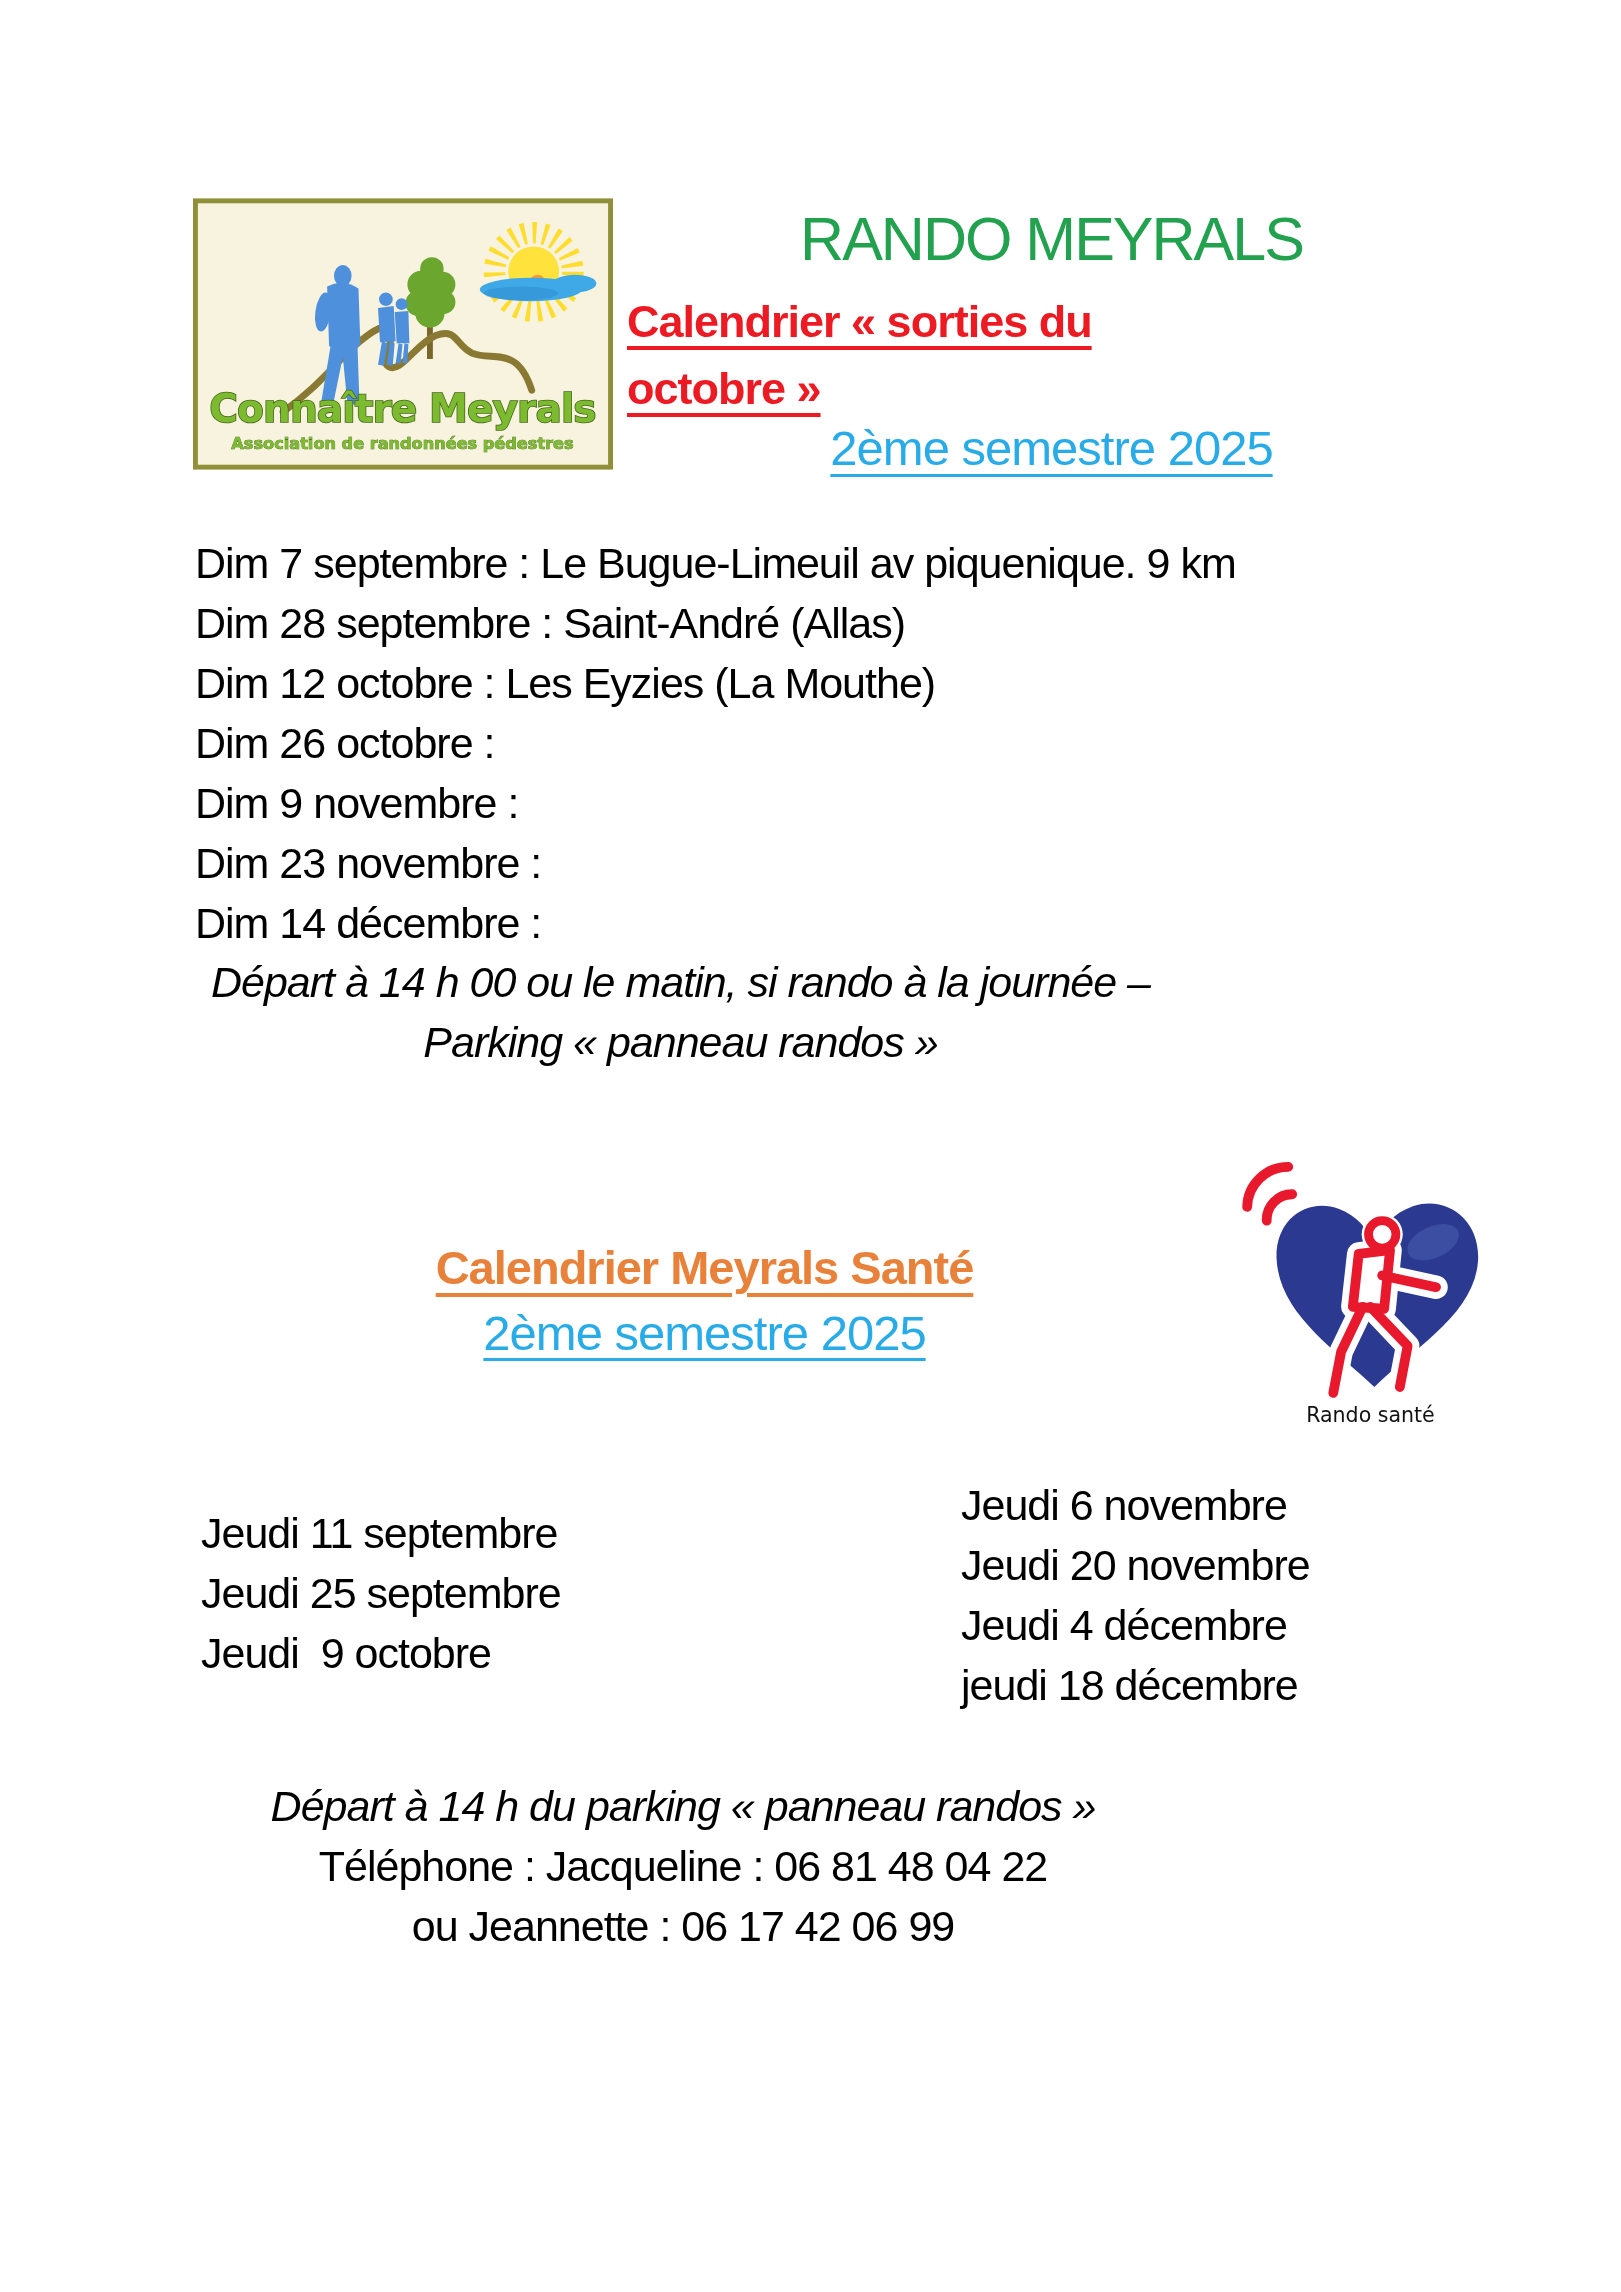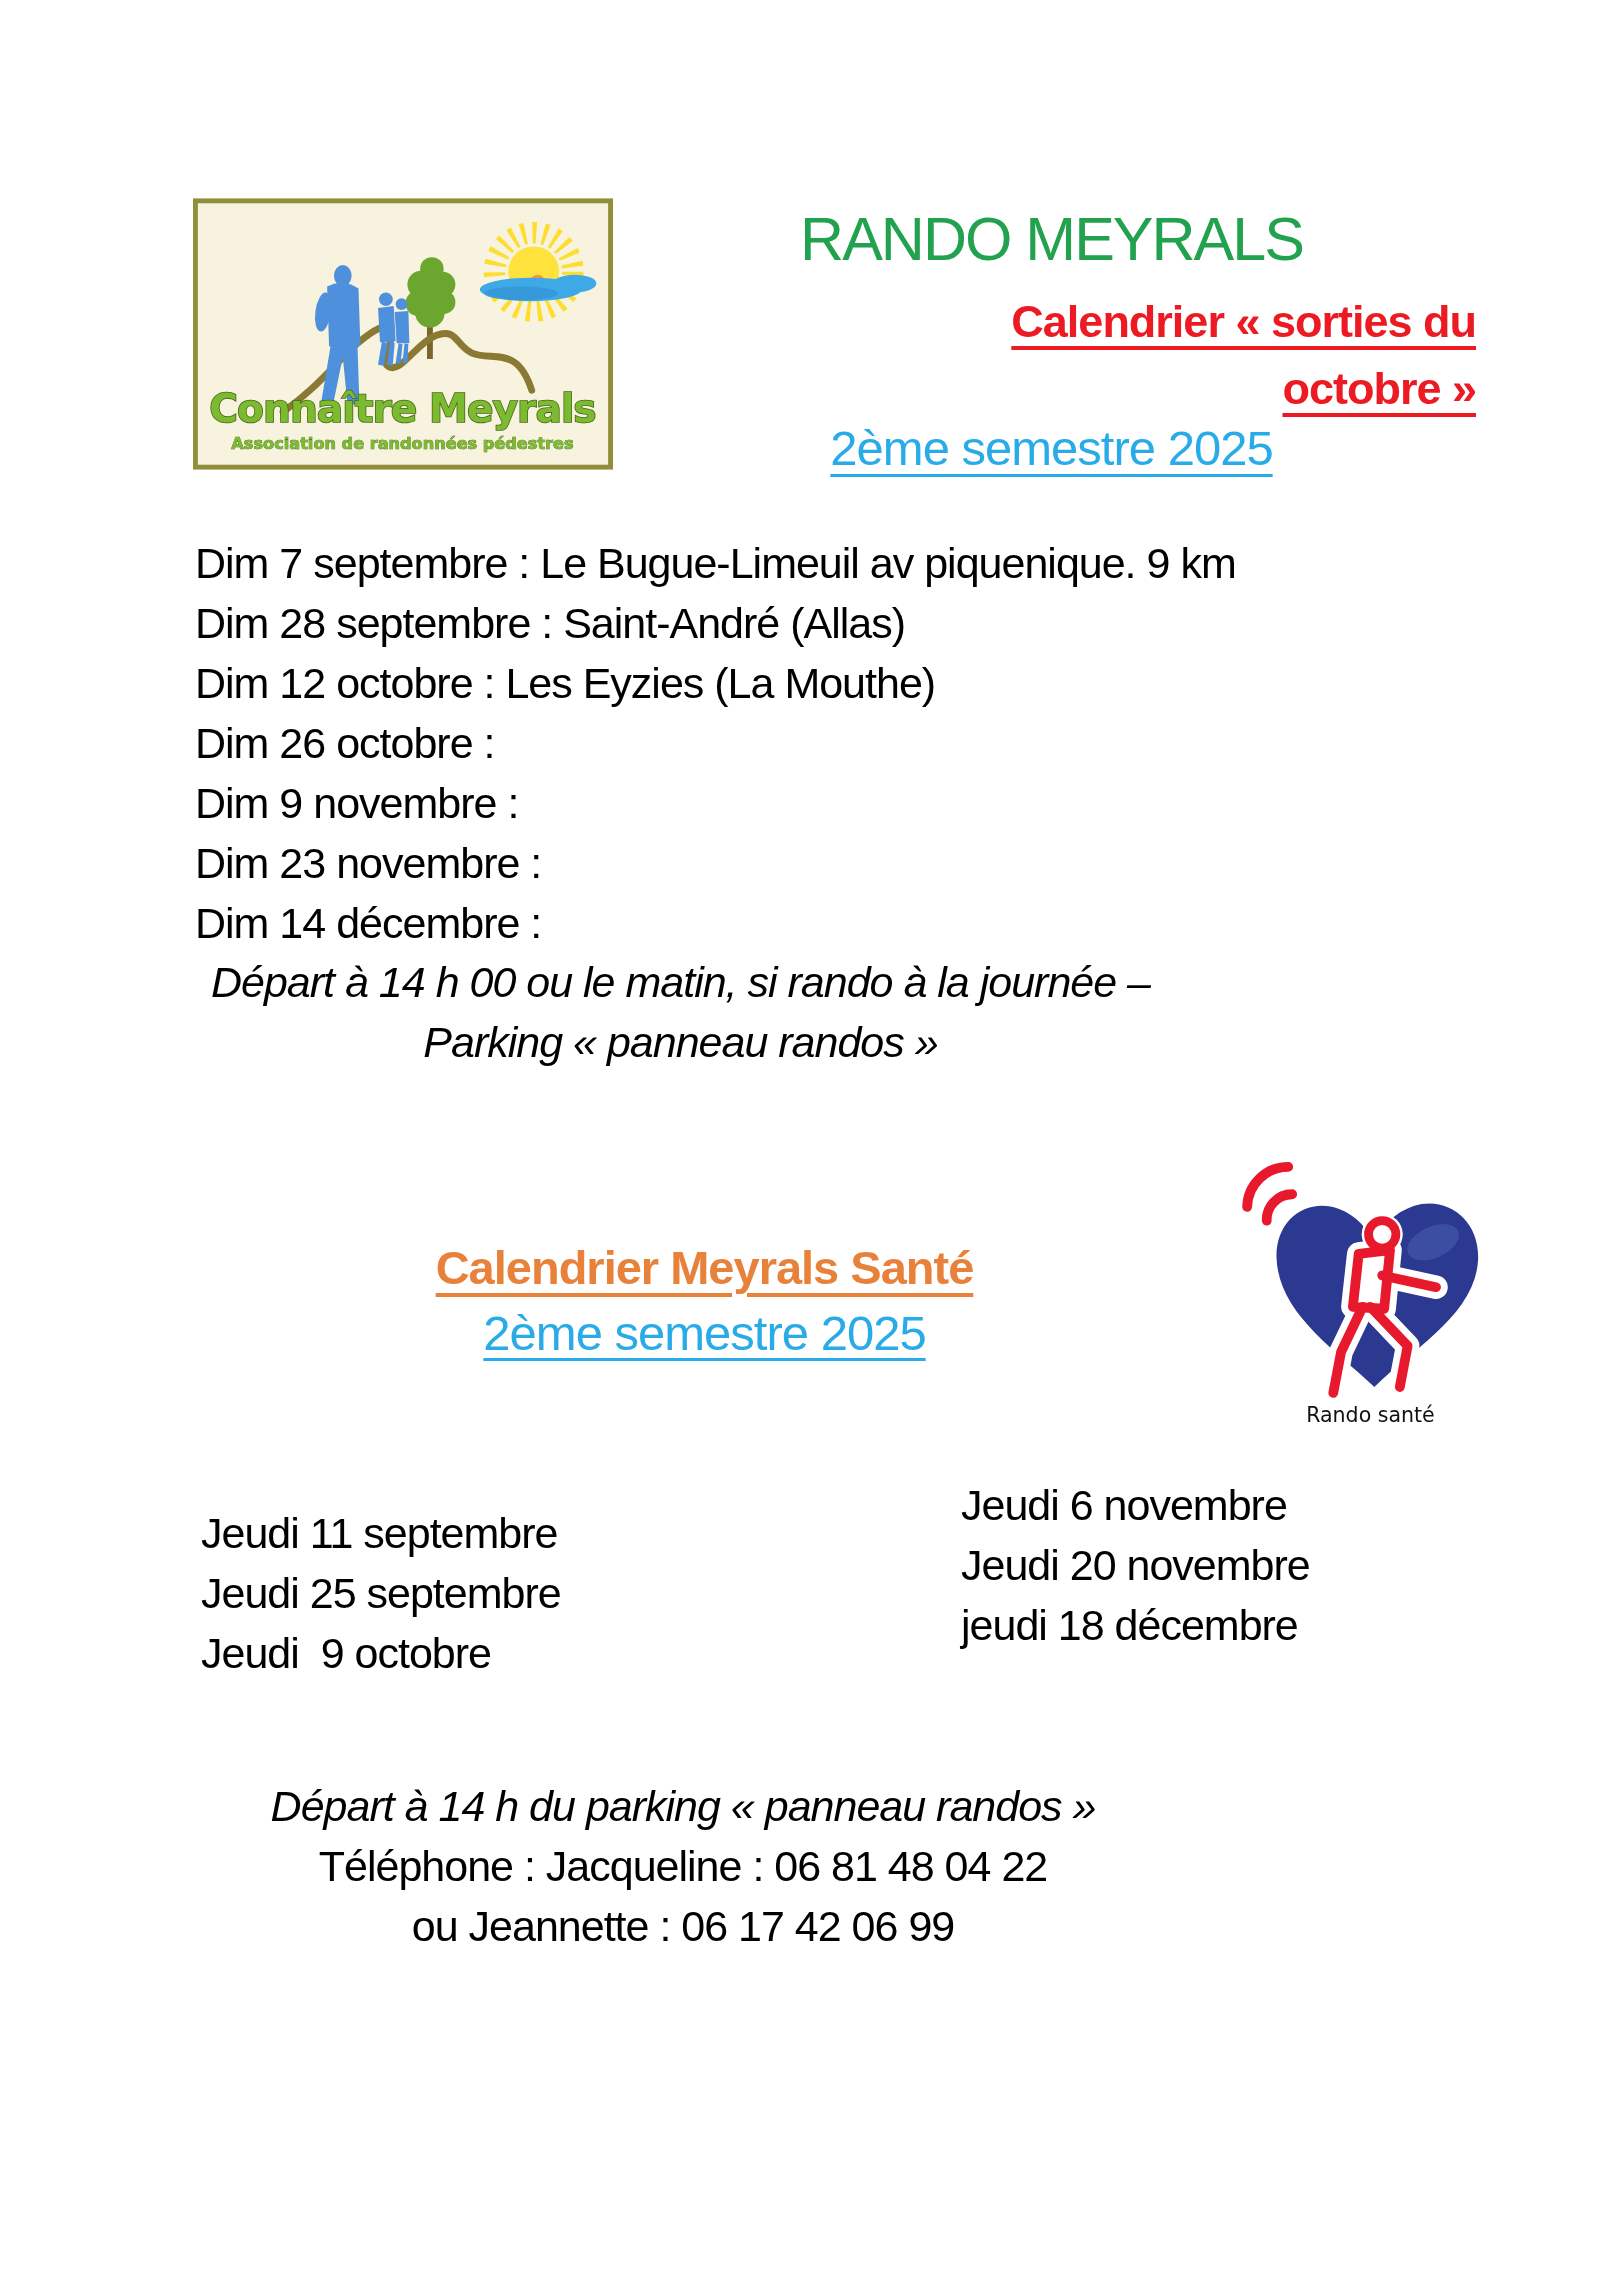--- a/index.html
+++ b/index.html
@@ -6,21 +6,21 @@
   .page{
     position:relative;margin:0 auto;width:1621px;height:2293px;background:#ffffff;
     font-family:"Liberation Sans",sans-serif;color:#000;overflow:hidden;
   }
   
   .main-title{
     position:absolute;left:627px;top:204px;width:849px;text-align:center;
     font-size:61px;letter-spacing:-2px;color:#22A14E;line-height:71px;font-weight:400;
   }
   .sunday-cal-title{
-    position:absolute;left:627px;top:288px;width:849px;text-align:right;
+    position:absolute;left:627px;top:288px;width:849px;text-align:left;
     font-size:45px;letter-spacing:-1px;font-weight:700;color:#EC1B23;line-height:67px;
     text-decoration:underline;text-decoration-thickness:3.9px;text-underline-offset:8.8px;
   }
   .semester-1{
     position:absolute;left:627px;top:418px;width:849px;text-align:center;
     font-size:49px;letter-spacing:-1px;color:#29ABE8;line-height:61px;
     text-decoration:underline;text-decoration-thickness:2.9px;text-underline-offset:8.8px;
   }
   
   .sunday-list{
@@ -173,20 +173,21 @@
   </svg>
 
   <div class="thu-col thu-left">
     <div class="row">Jeudi 11 septembre</div>
     <div class="row">Jeudi 25 septembre</div>
     <div class="row">Jeudi  9 octobre</div>
   </div>
   <div class="thu-col thu-right">
     <div class="row">Jeudi 6 novembre</div>
     <div class="row">Jeudi 20 novembre</div>
+    <div class="row">Jeudi 4 décembre</div>
     <div class="row">jeudi 18 décembre</div>
   </div>
 
   <div class="bottom-block">
     <div class="italic">Départ à 14 h du parking « panneau randos »</div>
     <div>Téléphone : Jacqueline : 06 81 48 04 22</div>
     <div>ou Jeannette : 06 17 42 06 99</div>
   </div>
 
 </div>

